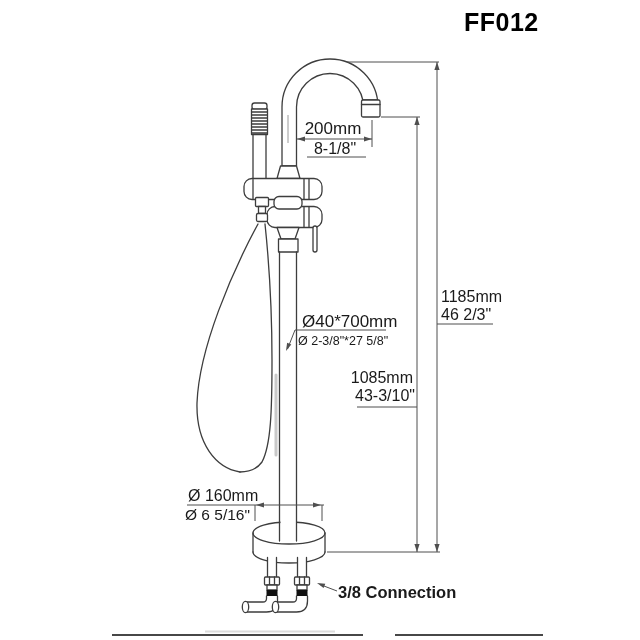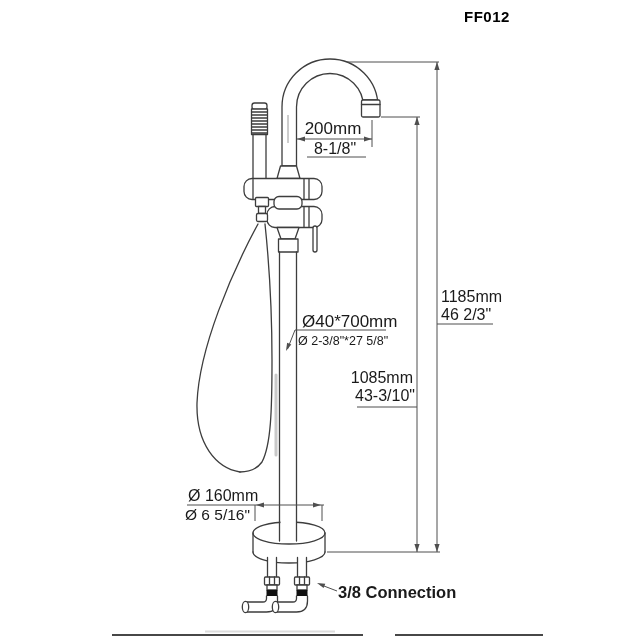--- a/index.html
+++ b/index.html
@@ -2,21 +2,21 @@
 <html style="--background: #ffffff; --line: #3d3d3d; --dimension-line: #4f4f4f; --text: #1a1a1a; --fitting-band: #101010;"><head>
 <meta charset="utf-8">
 <style>
   :root{
     --background:#ffffff; --line:#3d3d3d; --dimension-line:#4f4f4f;
     --text:#1a1a1a; --fitting-band:#101010;
   }
   html,body{margin:0;padding:0;}
   body{background:#f4f4f4;font-family:"Liberation Sans",sans-serif;}
   #stage{position:relative;width:640px;height:640px;background:var(--background);overflow:hidden;}
-  #model-title{position:absolute;left:464px;top:8px;font-size:15px;font-weight:bold;color:#000;letter-spacing:.5px;}
+  #model-title{position:absolute;left:464px;top:8px;font-size:25px;font-weight:bold;color:#000;letter-spacing:.5px;}
   svg{position:absolute;left:0;top:0;}
   .ln{fill:none;stroke:var(--line);stroke-width:1.3;stroke-linecap:round;stroke-linejoin:round;}
   .wf{fill:#fff;stroke:var(--line);stroke-width:1.3;stroke-linejoin:round;}
   .band{fill:var(--fitting-band);stroke:none;}
   .dim{fill:none;stroke:var(--dimension-line);stroke-width:1;}
   .arr{fill:var(--dimension-line);stroke:none;}
   .shade{fill:none;stroke:#c9c9c9;stroke-width:3;stroke-linecap:round;}
   .shadow{fill:none;stroke:#dcdcdc;stroke-width:2;}
   .floor{fill:none;stroke:#474747;stroke-width:2.2;}
   .hl{fill:none;stroke:#9a9a9a;stroke-width:1;}

